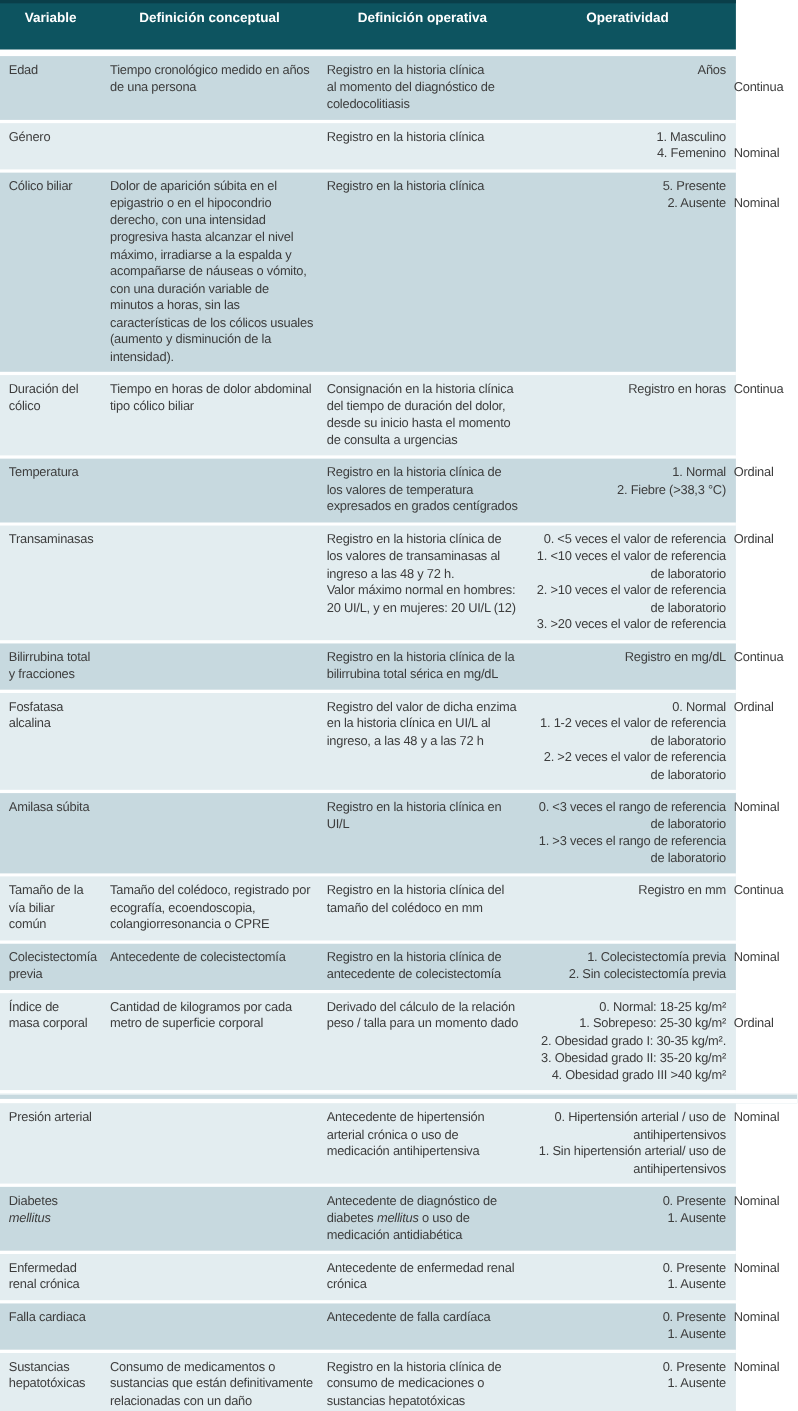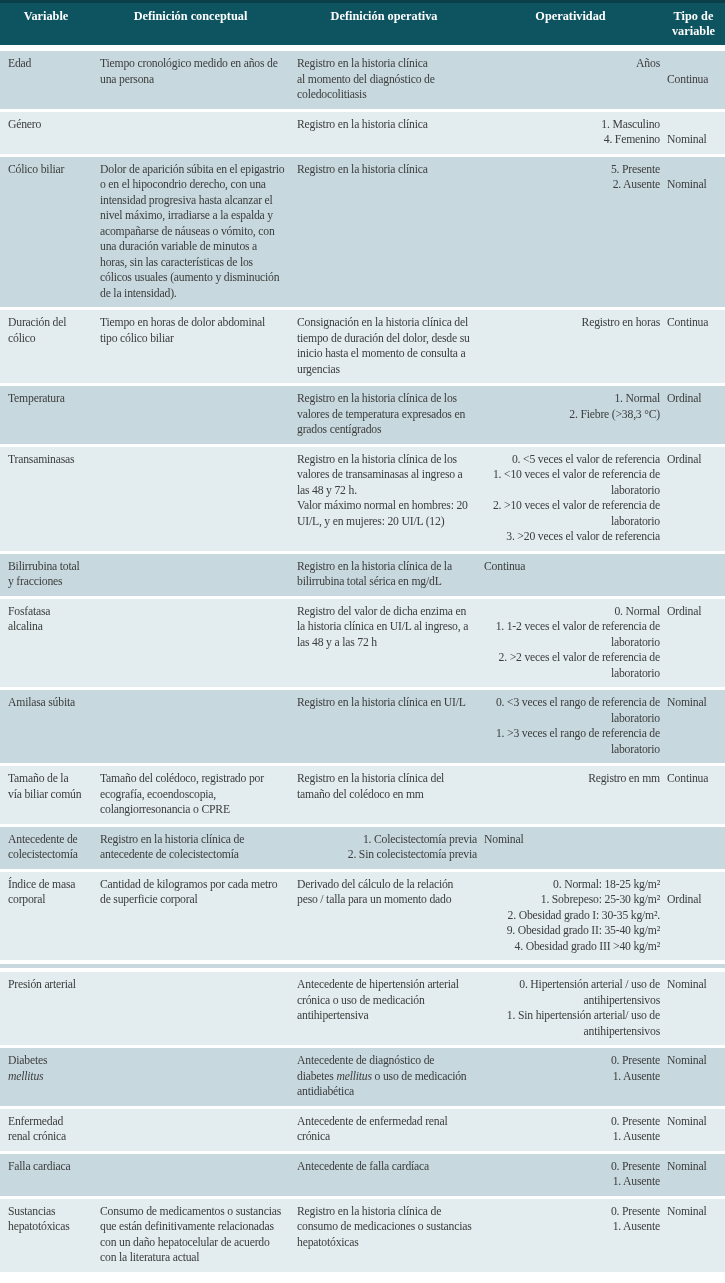--- a/index.html
+++ b/index.html
@@ -13,22 +13,21 @@
   *{box-sizing:border-box;margin:0;padding:0;}
   body{
     background:#ffffff;
     font-family:"Liberation Sans", sans-serif;
     width:725px;
   }
   .table{width:725px;}
   .grid-row{
     display:grid;
     grid-template-columns:92px 197px 190px 183px 63px;
-    width:725px;
-    font-family:Liberation Serif, serif;
+    width:669px;
   }
   .header-row{
     background:var(--header-bg);
     border-top:3px solid var(--header-top);
     color:var(--header-text);
     font-weight:bold;
     font-size:12.3px;
     line-height:14.5px;
     padding:4px 0 5px 0;
     margin-bottom:6px;
@@ -136,20 +135,23 @@
           <div class="op-item">1. &lt;10 veces el valor de referencia de laboratorio</div>
           <div class="op-item">2. &gt;10 veces el valor de referencia de laboratorio</div>
           <div class="op-item">3. &gt;20 veces el valor de referencia</div>
         </div>
     <div class="cell c5">Ordinal</div>
   </div>
       <div class="grid-row row medium">
     <div class="cell c1">Bilirrubina total y fracciones</div>
     <div class="cell c2"></div>
     <div class="cell c3">Registro en la historia clínica de la bilirrubina total sérica en mg/dL</div>
+    <div class="cell c4">
+          <div class="op-item">Registro en mg/dL</div>
+        </div>
     <div class="cell c5">Continua</div>
   </div>
       <div class="grid-row row light">
     <div class="cell c1">Fosfatasa alcalina</div>
     <div class="cell c2"></div>
     <div class="cell c3">Registro del valor de dicha enzima en la historia clínica en UI/L al ingreso, a las 48 y a las 72 h</div>
     <div class="cell c4">
           <div class="op-item">0. Normal</div>
           <div class="op-item">1. 1-2 veces el valor de referencia de laboratorio</div>
           <div class="op-item">2. &gt;2 veces el valor de referencia de laboratorio</div>
@@ -169,37 +171,38 @@
       <div class="grid-row row light">
     <div class="cell c1">Tamaño de la vía biliar común</div>
     <div class="cell c2">Tamaño del colédoco, registrado por ecografía, ecoendoscopia, colangiorresonancia o CPRE</div>
     <div class="cell c3">Registro en la historia clínica del tamaño del colédoco en mm</div>
     <div class="cell c4">
           <div class="op-item">Registro en mm</div>
         </div>
     <div class="cell c5">Continua</div>
   </div>
       <div class="grid-row row medium">
+    <div class="cell c1">Colecistectomía previa</div>
     <div class="cell c2">Antecedente de colecistectomía</div>
     <div class="cell c3">Registro en la historia clínica de antecedente de colecistectomía</div>
     <div class="cell c4">
           <div class="op-item">1. Colecistectomía previa</div>
           <div class="op-item">2. Sin colecistectomía previa</div>
         </div>
     <div class="cell c5">Nominal</div>
   </div>
       <div class="grid-row row light">
     <div class="cell c1">Índice de masa corporal</div>
     <div class="cell c2">Cantidad de kilogramos por cada metro de superficie corporal</div>
     <div class="cell c3">Derivado del cálculo de la relación peso / talla para un momento dado</div>
     <div class="cell c4">
           <div class="op-item">0. Normal: 18-25 kg/m²</div>
           <div class="op-item">1. Sobrepeso: 25-30 kg/m²</div>
           <div class="op-item">2. Obesidad grado I: 30-35 kg/m².</div>
-          <div class="op-item">9. Obesidad grado II: 35-40 kg/m²</div>
+          <div class="op-item">3. Obesidad grado II: 35-20 kg/m²</div>
           <div class="op-item">4. Obesidad grado III &gt;40 kg/m²</div>
         </div>
     <div class="cell c5 tipo-down">Ordinal</div>
   </div>
       <div class="spacer-row medium"></div>
       <div class="grid-row row light">
     <div class="cell c1">Presión arterial</div>
     <div class="cell c2"></div>
     <div class="cell c3">Antecedente de hipertensión arterial crónica o uso de medicación antihipertensiva</div>
     <div class="cell c4">

